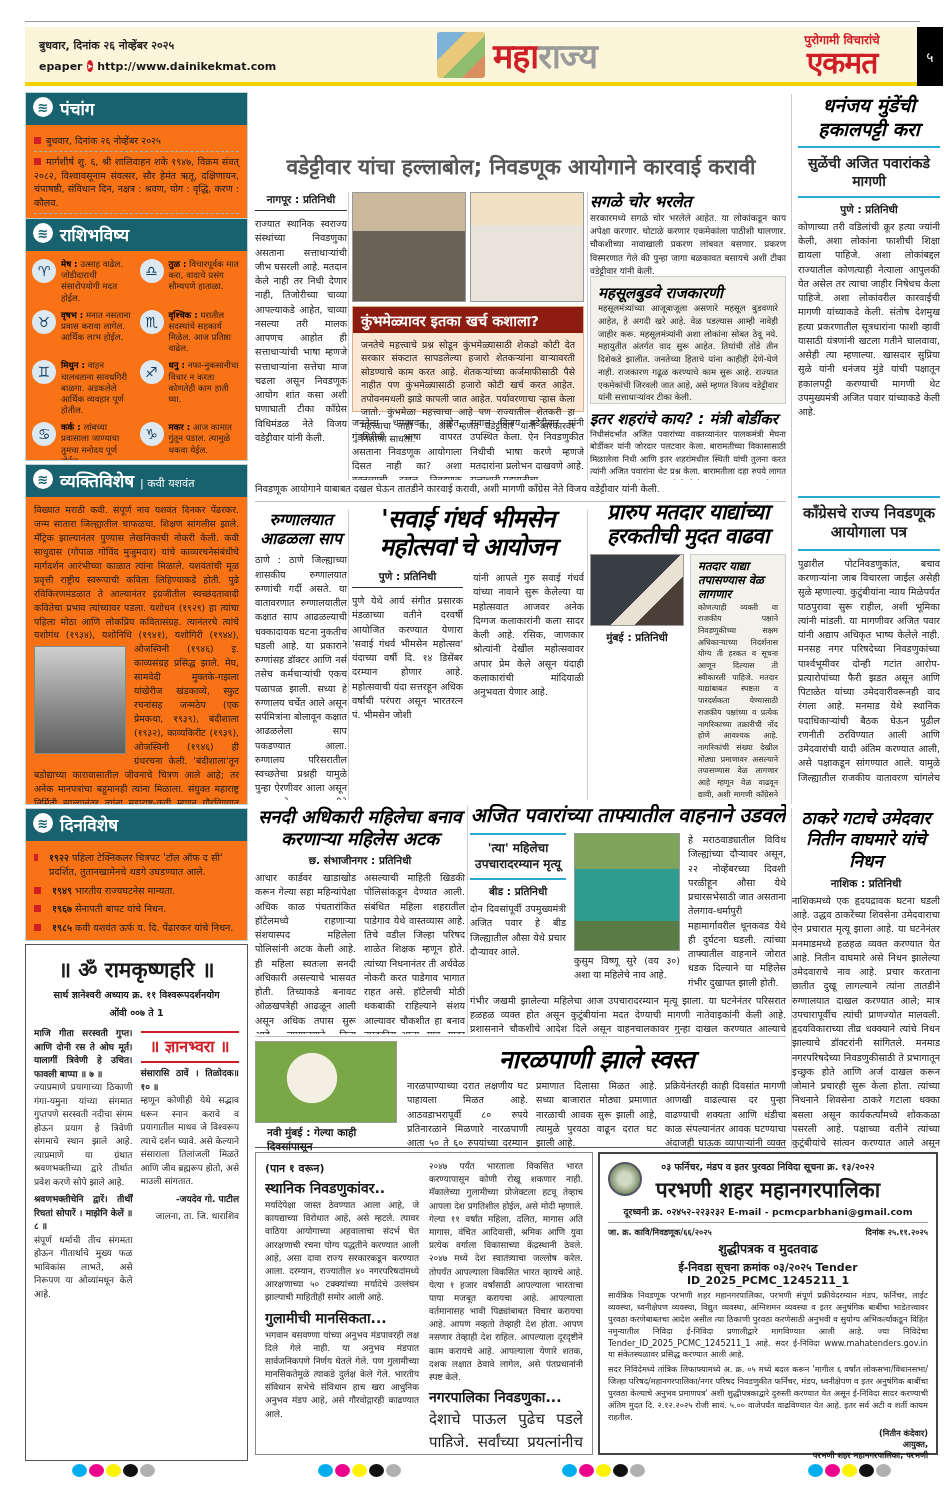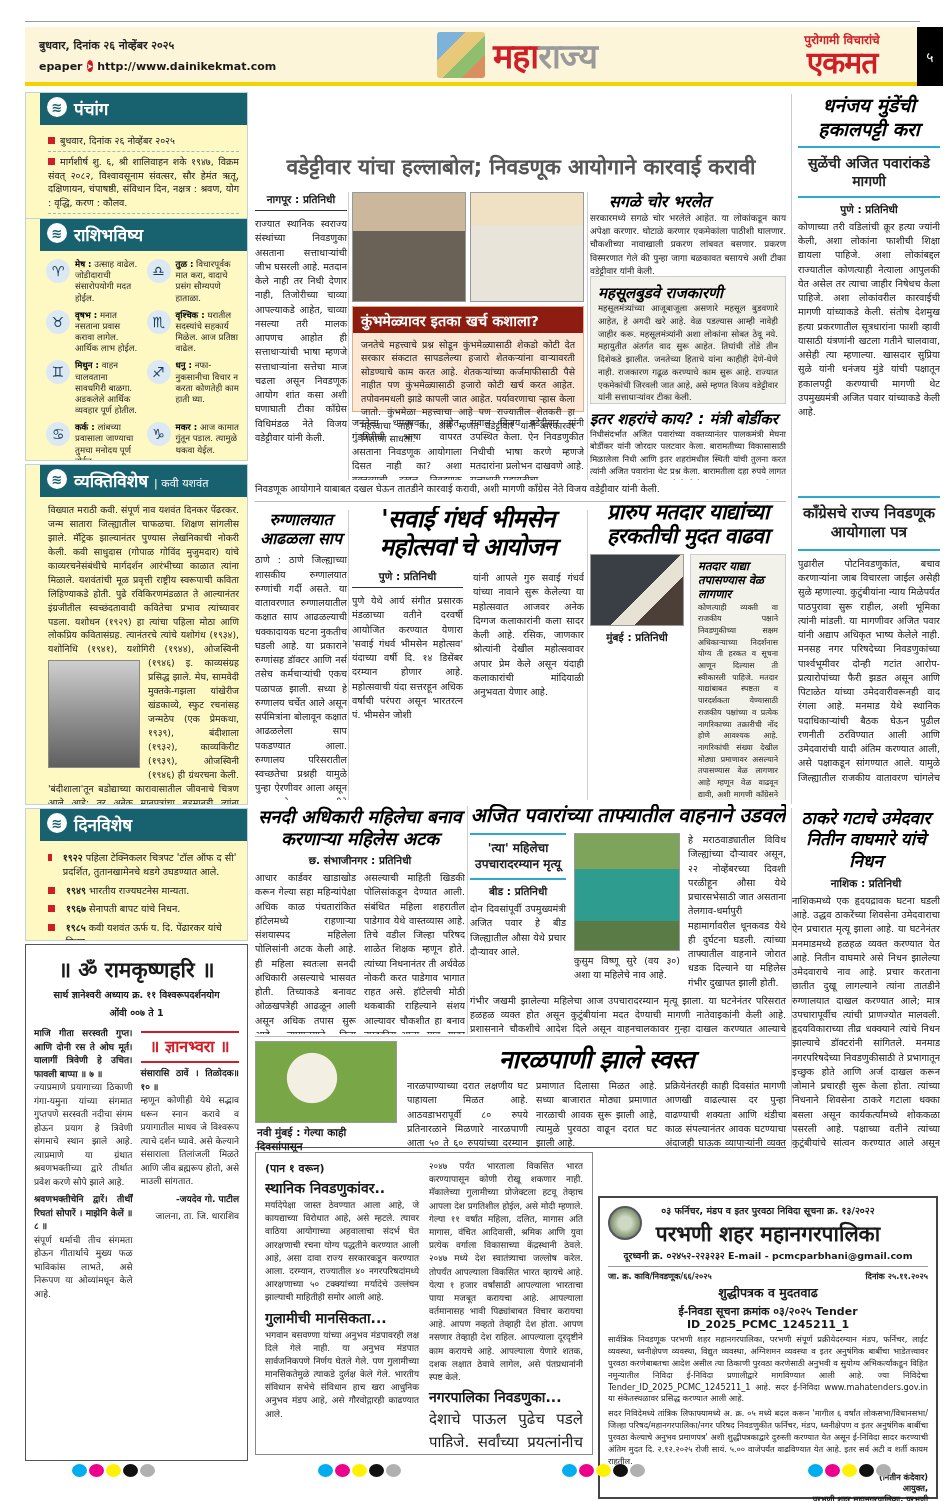--- a/index.html
+++ b/index.html
@@ -17,21 +17,21 @@
   .masthead { flex:1; display:flex; align-items:center; justify-content:center; gap:8px; }
   .collage { width:48px; height:46px; border-radius:3px; background:linear-gradient(135deg,#7fb2d9 0 30%,#e8c97a 30% 55%,#8fbf6e 55% 75%,#d98f5f 75%); }
   .mast-txt { font-size:34px; font-weight:bold; letter-spacing:-1px; }
   .mast-txt .red { color:#d01e26; } .mast-txt .gray { color:#9a9a9a; }
   .brandbox { width:150px; text-align:center; padding-right:4px; }
   .tagline { color:#d01e26; font-weight:bold; font-size:12px; }
   .brand { color:#d01e26; font-weight:bold; font-size:30px; line-height:1; letter-spacing:-1px; }
   .pagetab { position:absolute; right:2px; top:27px; width:26px; height:59px; background:#000; color:#fff; display:flex; align-items:center; justify-content:center; font-size:14px; }
 
   
-  .side-sec { position:absolute; left:25px; width:223px; border:1px solid #bfd4d8; background:#fef9c3;padding-left:14px; }
+  .side-sec { position:absolute; left:25px; width:223px; border:1px solid #bfd4d8; background:#f97316; }
   .teal-bar { background:#17626e; color:#fff; font-weight:bold; font-size:17px; padding:4px 8px 5px 34px; position:relative; }
   .chev { position:absolute; left:7px; top:4px; width:20px; height:20px; border-radius:50%; background:#fff; color:#17626e; font-size:13px; font-weight:bold; display:flex; align-items:center; justify-content:center; }
   .chev::after{ content:"≋"; transform:rotate(0deg); }
   .side-body { padding:6px 8px; font-size:9.5px; line-height:1.45; text-align:justify; }
   .pn-line { padding:3px 0; border-bottom:1px dashed #9bb; }
   .pn-line:last-child { border-bottom:none; }
   .redsq { display:inline-block; width:7px; height:7px; background:#d01e26; margin-right:5px; }
   .rashi-grid { display:grid; grid-template-columns:1fr 1fr; gap:2px 6px; padding:6px 6px; }
   .rashi-item { display:flex; gap:5px; font-size:8.6px; line-height:1.3; text-align:left; padding:2px 0; }
   .zico { flex:0 0 24px; width:24px; height:24px; border-radius:50%; background:#dce9f2; color:#123a5c; font-size:14px; display:flex; align-items:center; justify-content:center; }
@@ -59,21 +59,21 @@
   .h-md { font-weight:bold; color:#000;font-style:italic; }
   .kicker { text-align:center; font-weight:bold; font-size:15px; color:#222; border-top:2px solid #2aa9d2; border-bottom:2px solid #2aa9d2; padding:6px 2px; line-height:1.3; }
   .graybox { background:#f2f1ea; border:1px solid #ccc; padding:5px 7px; }
   .photo { border:1px solid #999; }
 
   .kumbh { background:#fbe7d4; border:1px solid #d9b28c; }
   .kumbh-bar { background:#8c1d10; color:#fff; font-weight:bold; font-size:14.5px; padding:3px 8px; }
   .kumbh-body { padding:5px 8px; font-size:9.3px; line-height:1.45; text-align:justify; }
 
   
-  .tender { position:absolute; left:598px; top:1152px; width:340px; height:303px; border:2px solid #444; padding:6px 8px; font-size:8.2px;margin-top:44px; }
+  .tender { position:absolute; left:598px; top:1152px; width:340px; height:303px; border:2px solid #444; padding:6px 8px; font-size:8.2px; }
   .tender-top { text-align:center; font-weight:bold; font-size:9.5px; }
   .tender-title { text-align:center; font-weight:bold; font-size:21px; margin:2px 0; }
   .tender-contact { text-align:center; font-weight:bold; font-size:9.5px; }
   .tender-refrow { display:flex; justify-content:space-between; font-weight:bold; margin-top:4px; border-top:1px solid #999; padding-top:3px; }
   .tender-shud { text-align:center; font-weight:bold; font-size:12.5px; margin-top:3px; }
   .tender-id { text-align:center; font-weight:bold; font-size:11px; margin:2px 0 3px; }
   .tender-body { text-align:justify; line-height:1.45; }
   .tender-sign { text-align:right; font-weight:bold; margin-top:3px; }
   .seal { position:absolute; left:8px; top:8px; width:34px; height:34px; border-radius:50%; background:radial-gradient(circle,#cfd8c2 30%,#7d8f6b 70%); border:2px solid #556; }
 
@@ -230,21 +230,21 @@
 
   <div class="abs kumbh" style="left:352px;top:306px;width:232px;height:106px;">
     <div class="kumbh-bar">कुंभमेळ्यावर इतका खर्च कशाला?</div>
     <div class="kumbh-body">जनतेचे महत्त्वाचे प्रश्न सोडून कुंभमेळ्यासाठी शेकडो कोटी देत सरकार संकटात सापडलेल्या हजारो शेतकऱ्यांना वाऱ्यावरती सोडण्याचे काम करत आहे. शेतकऱ्यांच्या कर्जमाफीसाठी पैसे नाहीत पण कुंभमेळ्यासाठी हजारो कोटी खर्च करत आहेत. तपोवनमधली झाडे कापली जात आहेत. पर्यावरणाचा ऱ्हास केला जातो. कुंभमेळा महत्त्वाचा आहे पण राज्यातील शेतकरी हा महत्त्वाचा नाही का, असे म्हणत वडेट्टीवार यांनी सरकारवर निशाणा साधला.</div>
   </div>
 
   <div class="abs bodytxt" style="left:352px;top:416px;width:110px;height:64px;overflow:hidden;">जनतेला धमकावत आहेत, गुंडगिरीची भाषा वापरत असताना निवडणूक आयोगाला दिसत नाही का? अशा वक्तव्याची दखल निवडणूक आयोग घेऊन कारवाई का करत नाही? असा</div>
   <div class="abs bodytxt" style="left:470px;top:416px;width:114px;height:64px;overflow:hidden;">सवाल विजय वडेट्टीवार यांनी उपस्थित केला. ऐन निवडणुकीत निधीची भाषा करणे म्हणजे मतदारांना प्रलोभन दाखवणे आहे. सत्ताधारी महायुतीचा...</div>
 
   <div class="abs" style="left:590px;top:190px;width:196px;height:84px;">
-    <div class="h-md" style="font-size:16px;margin-left:19px;">सगळे चोर भरलेत</div>
+    <div class="h-md" style="font-size:16px;">सगळे चोर भरलेत</div>
     <div class="bodytxt" style="font-size:8.8px;">सरकारमध्ये सगळे चोर भरलेले आहेत. या लोकांकडून काय अपेक्षा करणार. घोटाळे करणार एकमेकांला पाठीशी घालणार. चौकशीच्या नावाखाली प्रकरण लांबवत बसणार. प्रकरण विस्मरणात गेले की पुन्हा जागा बळकावत बसायचे अशी टीका वडेट्टीवार यांनी केली.</div>
   </div>
   <div class="abs graybox" style="left:590px;top:276px;width:196px;height:128px;">
     <div class="h-md" style="font-size:15px;">महसूलबुडवे राजकारणी</div>
     <div class="bodytxt" style="font-size:8.5px;">महसूलमंत्र्यांच्या आजूबाजूला असणारे महसूल बुडवणारे आहेत, हे अगदी खरे आहे. वेळ पडल्यास आम्ही नावेही जाहीर करू. महसूलमंत्र्यांनी अशा लोकांना सोबत ठेवू नये. महायुतीत अंतर्गत वाद सुरू आहेत. तिघांची तोंडे तीन दिशेकडे झालीत. जनतेच्या हिताचे यांना काहीही देणे-घेणे नाही. राजकारण गढूळ करण्याचे काम सुरू आहे. राज्यात एकमेकांची जिरवली जात आहे, असे म्हणत विजय वडेट्टीवार यांनी सत्ताधाऱ्यांवर टीका केली.</div>
   </div>
   <div class="abs" style="left:590px;top:408px;width:196px;height:72px;overflow:hidden;">
     <div class="h-md" style="font-size:15px;">इतर शहरांचे काय? :  मंत्री बोर्डीकर</div>
     <div class="bodytxt" style="font-size:8.3px;">निधीसंदर्भात अजित पवारांच्या वक्तव्यानंतर पालकमंत्री मेघना बोर्डीकर यांनी जोरदार पलटवार केला. बारामतीच्या विकासासाठी मिळालेला निधी आणि इतर शहरांमधील स्थिती यांची तुलना करत त्यांनी अजित पवारांना थेट प्रश्न केला. बारामतीला दहा रुपये लागत असतील तर तुम्ही शंभर रुपये निधी देता पण इतर शहरांचा विकास तसाच का राहिला? जिंतूर नगर परिषद पूर्वी राष्ट्रवादीच्या ताब्यात होती तेव्हा जर निधी दिला होता, तर तो कुठे वापरला, असा रोखठोक सवाल करत बोर्डीकरांनी पवारांना घेरण्याचा प्रयत्न केला.</div>
   </div>
@@ -319,21 +319,21 @@
   <div class="abs" style="left:791px;top:808px;width:149px;height:340px;border-left:1px solid #ccc;padding-left:0;overflow:hidden;">
     <div class="h-md" style="font-size:17px;text-align:center;line-height:1.25;">ठाकरे गटाचे उमेदवार नितीन वाघमारे यांचे निधन</div>
     <div class="byline2">नाशिक : प्रतिनिधी</div>
     <div class="bodytxt">नाशिकमध्ये एक हृदयद्रावक घटना घडली आहे. उद्धव ठाकरेंच्या शिवसेना उमेदवाराचा ऐन प्रचारात मृत्यू झाला आहे. या घटनेनंतर मनमाडमध्ये हळहळ व्यक्त करण्यात येत आहे. नितीन वाघमारे असे निधन झालेल्या उमेदवाराचे नाव आहे. प्रचार करताना छातीत दुखू लागल्याने त्यांना तातडीने रुग्णालयात दाखल करण्यात आले; मात्र उपचारापूर्वीच त्यांची प्राणज्योत मालवली. हृदयविकाराच्या तीव्र धक्क्याने त्यांचे निधन झाल्याचे डॉक्टरांनी सांगितले. मनमाड नगरपरिषदेच्या निवडणुकीसाठी ते प्रभागातून इच्छुक होते आणि अर्ज दाखल करून जोमाने प्रचारही सुरू केला होता. त्यांच्या निधनाने शिवसेना ठाकरे गटाला धक्का बसला असून कार्यकर्त्यांमध्ये शोककळा पसरली आहे. पक्षाच्या वतीने त्यांच्या कुटुंबीयांचे सांत्वन करण्यात आले असून अंत्यविधी शोकाकुल वातावरणात पार पडला.</div>
   </div>
 
   <div class="abs" style="left:255px;top:1036px;width:531px;height:112px;border-top:1px solid #bbb;border-bottom:1.5px solid #555;padding-top:4px;">
     <div style="display:flex;gap:10px;">
       <div style="width:142px;">
         <div class="photo" style="width:142px;height:82px;background:radial-gradient(circle at 40% 45%,#f3efe2 0 26%,#79a646 27% 100%);"></div>
-        <div class="byline2" style="text-align:left;margin:2px 2px 0;">नवी मुंबई : गेल्या काही दिवसांपासून</div>
+        <div class="byline2" style="text-align:left;margin:2px 12px 0;">नवी मुंबई : गेल्या काही दिवसांपासून</div>
       </div>
       <div style="flex:1;">
         <div class="h-md" style="font-size:25px;text-align:center;letter-spacing:-0.5px;">नारळपाणी झाले स्वस्त</div>
         <div style="display:flex;gap:8px;margin-top:4px;height:68px;overflow:hidden;">
           <div class="bodytxt" style="flex:1;">नारळपाण्याच्या दरात लक्षणीय घट पाहायला मिळत आहे. आठवडाभरापूर्वी ८० रुपये प्रतिनारळाने मिळणारे नारळपाणी आता ५० ते ६० रुपयांच्या दरम्यान ग्राहकांना उपलब्ध होत असल्याने सामान्य ग्राहकांना काही</div>
           <div class="bodytxt" style="flex:1;">प्रमाणात दिलासा मिळत आहे. सध्या बाजारात मोठ्या प्रमाणात नारळाची आवक सुरू झाली आहे, त्यामुळे पुरवठा वाढून दरात घट झाली आहे.</div>
           <div class="bodytxt" style="flex:1;">प्रक्रियेनंतरही काही दिवसांत मागणी आणखी वाढल्यास दर पुन्हा वाढण्याची शक्यता आणि थंडीचा काळ संपल्यानंतर आवक घटण्याचा अंदाजही घाऊक व्यापाऱ्यांनी व्यक्त केला आहे. आरोग्यदायी पेय म्हणून नारळपाण्याला मागणी वाढत असल्याचे विक्रेत्यांनी सांगितले.</div>
         </div>
       </div>
     </div>

